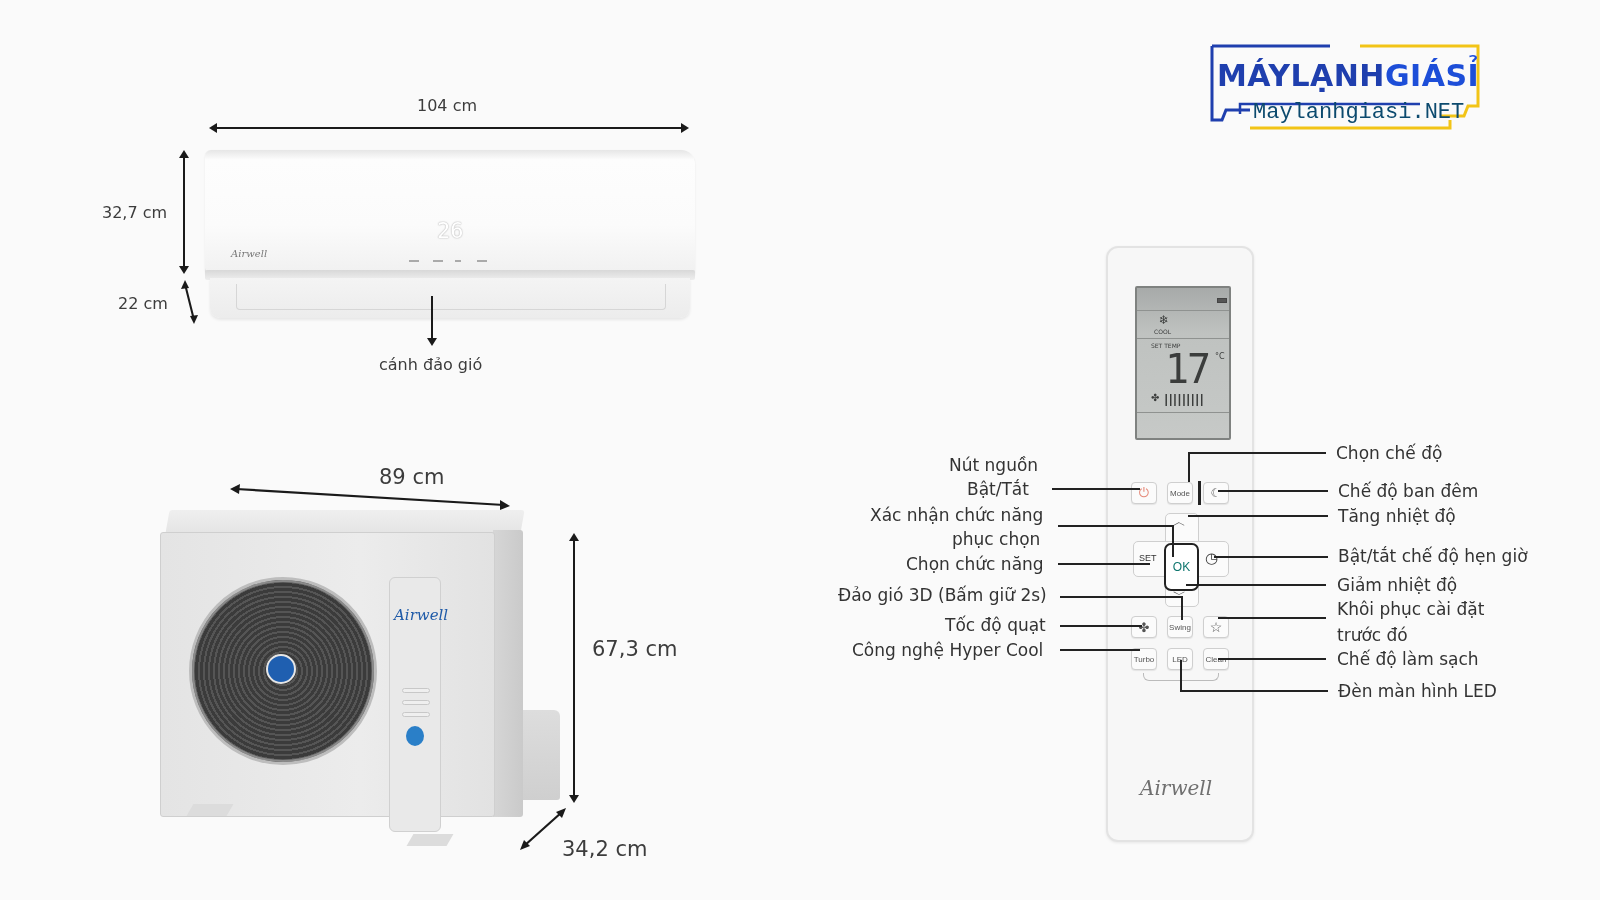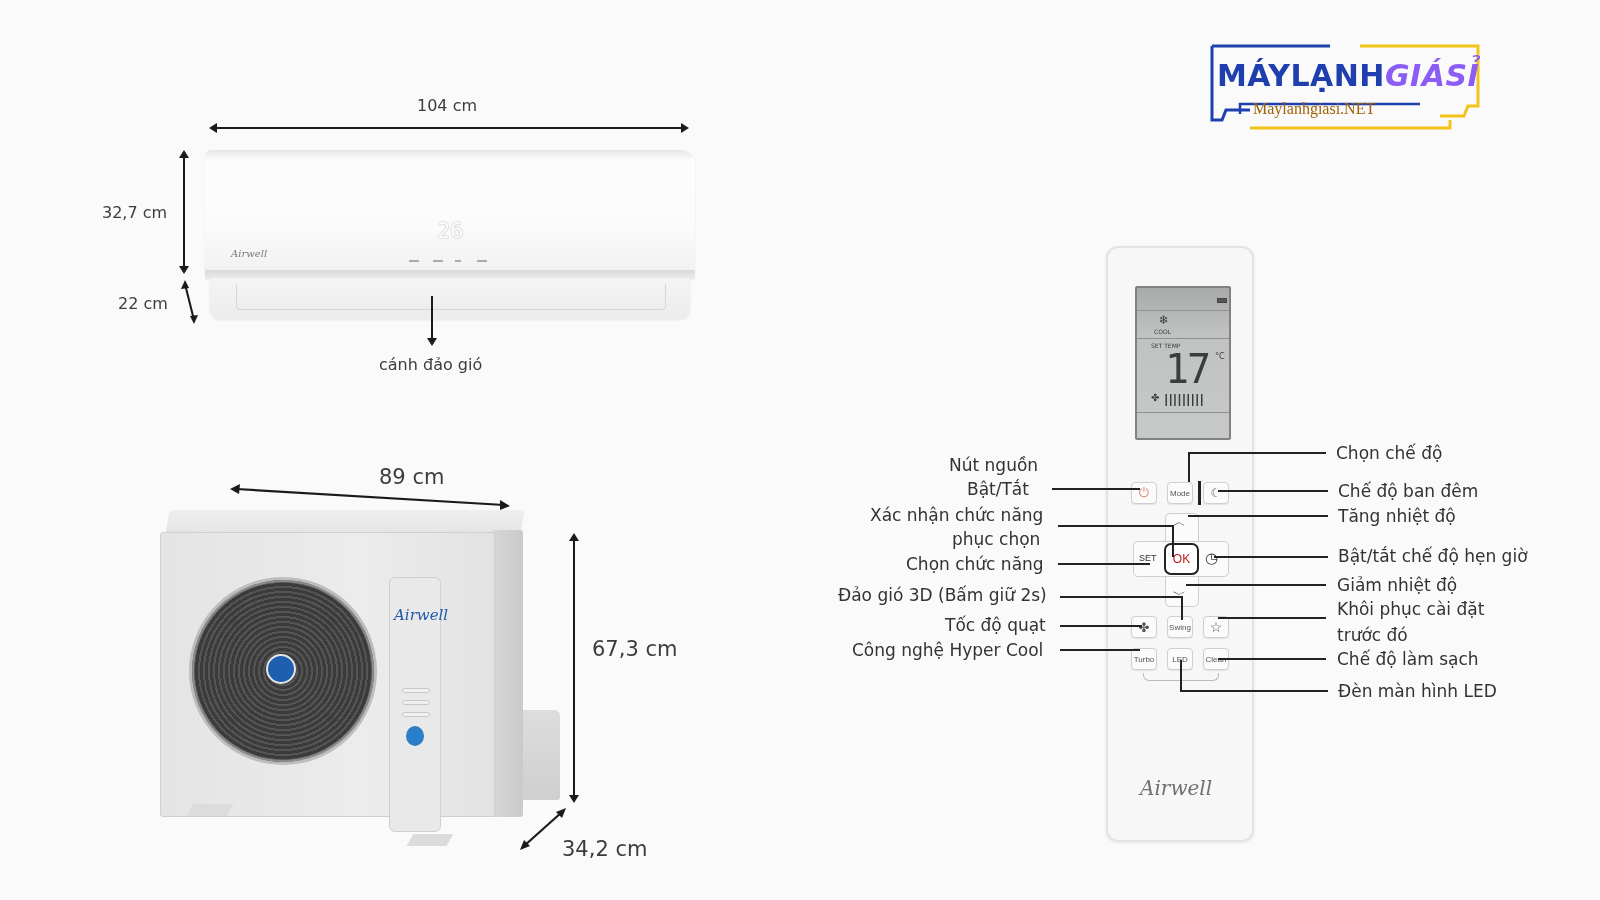--- a/index.html
+++ b/index.html
@@ -8,22 +8,22 @@
   .abs { position: absolute; }
   .txt { font-family: "DejaVu Sans", sans-serif; color: #3c3c3c; white-space: nowrap; }
   .dim { font-size: 16px; }
   .big { font-size: 21px; }
   .lbl { font-size: 17px; color: #333; }
 
   
   .logo-frame { left: 1210px; top: 44px; width: 270px; height: 86px; }
   .logo-main { left: 1217px; top: 58px; font-size: 30px; font-weight: bold; letter-spacing: 0.5px; font-family: "DejaVu Sans", sans-serif; }
   .logo-main .blue { color: #1f3fae; }
-  .logo-main .yel { color: #8b5cf6; font-style: italic; }
-  .logo-sub { left: 1253px; top: 100px; font-size: 16px; color: #a16207; font-family: Liberation Serif, serif; }
+  .logo-main .yel { color: #1d4ed8; }
+  .logo-sub { left: 1253px; top: 100px; font-size: 22px; color: #0c4a6e; font-family: Liberation Mono, monospace; }
 
   
   .indoor { left: 205px; top: 150px; width: 490px; height: 168px; }
   .indoor-body { left: 0; top: 0; width: 490px; height: 126px; border-radius: 6px 14px 4px 6px;
     background: linear-gradient(180deg, #e6e6e6 0%, #fdfdfd 8%, #fbfbfb 60%, #f0f0f0 100%);
     box-shadow: inset 0 -2px 0 #d5d5d5, 0 1px 2px rgba(0,0,0,0.08); }
   .indoor-strip { left: 0; top: 120px; width: 490px; height: 10px; background: linear-gradient(180deg,#d8d8d8,#eeeeee); border-radius: 2px; }
   .indoor-flap { left: 5px; top: 128px; width: 480px; height: 40px; border-radius: 0 0 10px 10px;
     background: linear-gradient(180deg, #f4f4f4, #ececec); box-shadow: 0 2px 3px rgba(0,0,0,0.08); }
   .indoor-flap-inner { left: 26px; top: 6px; width: 430px; height: 26px; border: 1px solid #d6d6d6; border-top: none; border-radius: 0 0 4px 4px; }
@@ -60,21 +60,21 @@
   
   .remote { left: 1106px; top: 246px; width: 148px; height: 596px; background: #f7f7f7; border: 2px solid #e3e3e3; border-radius: 12px;
     box-shadow: 0 1px 3px rgba(0,0,0,0.08); }
   .lcd { left: 27px; top: 38px; width: 96px; height: 154px; background: linear-gradient(180deg,#a7aaa9,#bfc2c0 30%,#c6c9c7); border: 2px solid #7f8280; border-radius: 2px; }
   .lcd-sep { left: 0; width: 100%; height: 1px; background: #8f9290; }
   .lcd-txt { font-family: "DejaVu Sans", sans-serif; color: #3b3d3c; }
   .rbtn { width: 26px; height: 22px; background: #fbfbfb; border: 1px solid #cfcfcf; border-radius: 4px; font-size: 8px; color: #555;
     display: flex; align-items: center; justify-content: center; font-family: "Liberation Sans", sans-serif; box-shadow: 0 1px 1px rgba(0,0,0,0.08); }
   .dpad-v { left: 1165px; top: 513px; width: 34px; height: 94px; background: #fbfbfb; border: 1px solid #cfcfcf; border-radius: 5px; }
   .dpad-h { left: 1133px; top: 541px; width: 96px; height: 36px; background: #fbfbfb; border: 1px solid #cfcfcf; border-radius: 5px; }
-  .okbtn { left: 1164px; top: 543px; width: 35px; height: 32px; border: 2px solid #222; border-radius: 7px; background: #fff; font-size: 12px; color: #b91c1c;
+  .okbtn { left: 1164px; top: 543px; width: 35px; height: 48px; border: 2px solid #222; border-radius: 7px; background: #fff; font-size: 12px; color: #0f766e;
     display: flex; align-items: center; justify-content: center; font-family: "Liberation Sans", sans-serif; }
   .remote-brand { left: 1140px; top: 776px; font-size: 20px; font-style: italic; color: #707070; font-family: "DejaVu Serif", serif; }
 
   .cl { height: 1.5px; background: #222; }
   .cv { width: 1.5px; background: #222; }
 </style>
 </head>
 <body>
 
 <div class="abs" style="left:0;top:0;">

